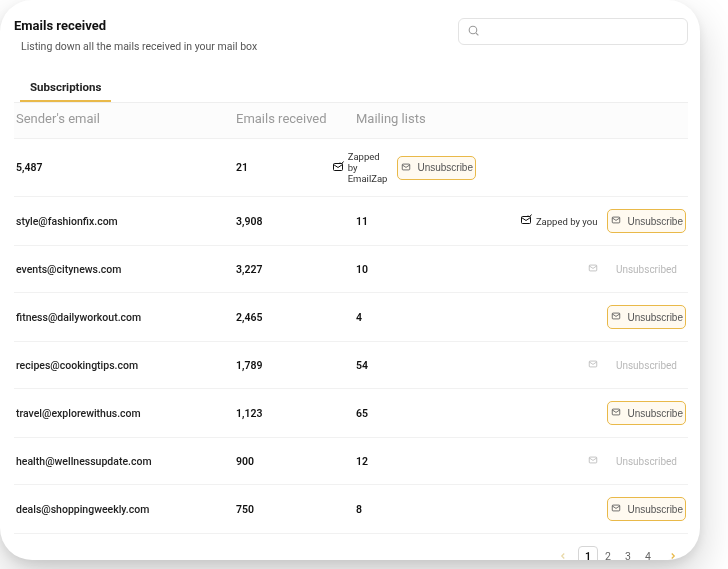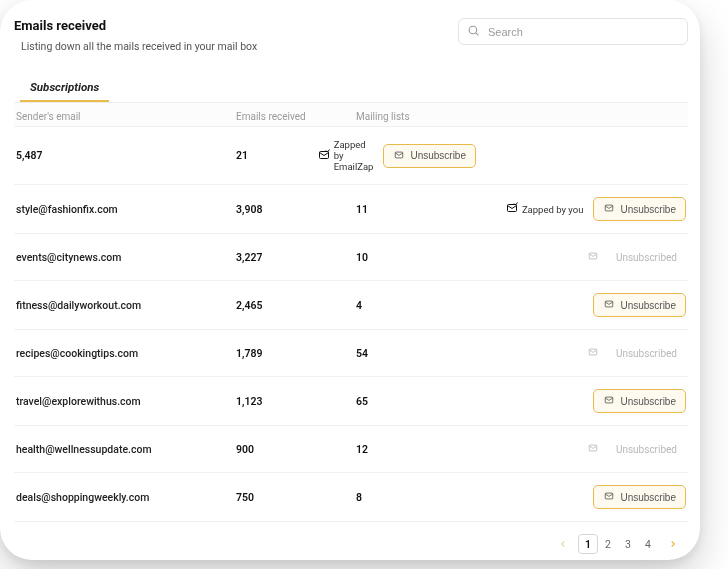--- a/index.html
+++ b/index.html
@@ -59,37 +59,36 @@
     width: 100%;
     background: transparent;
   }
   .search input::placeholder { color: #9a9a9a; }
 
   .tabs {
     margin-top: 14px;
     border-bottom: 1px solid #eee;
     display: flex;
     padding-left: 6px;
-    font-style: italic;
   }
   .tab {
     font-size: 11.5px;
     font-weight: 700;
     color: #222;
     padding: 6px 10px 6px 10px;
     border-bottom: 2px solid #e9b949;
     cursor: pointer;
   }
 
   .table-head {
     display: grid;
     grid-template-columns: 220px 120px 120px 1fr;
-    font-size: 10px;
+    font-size: 13px;
     color: #9a9a9a;
-    padding: 8px 2px 4px 2px;
+    padding: 8px 2px 12px 2px;
     border-bottom: 1px solid #f0f0f0;
     background: #fcfcfc;
   }
 
   .row {
     display: grid;
     grid-template-columns: 220px 120px 120px 1fr;
     align-items: center;
     font-size: 10.5px;
     color: #222;
@@ -115,21 +114,21 @@
   }
   .btn-unsub {
     display: inline-flex;
     align-items: center;
     gap: 5px;
     font-size: 10px;
     color: #555;
     background: #fffaf0;
     border: 1px solid #e9b949;
     border-radius: 5px;
-    padding: 5px 9px;
+    padding: 5px 2px;
     cursor: pointer;
   }
   .btn-unsub svg { stroke:#555; }
   .unsubbed {
     display: inline-flex;
     align-items: center;
     gap: 17px;
     font-size: 10px;
     color: #b8b8b8;
     padding: 5px 9px;
@@ -177,21 +176,20 @@
       <h1 class="page-title">Emails received</h1>
       <p class="page-subtitle">Listing down all the mails received in your mail box</p>
     </div>
     <div class="search">
       <span>
         <svg width="13" height="13" viewBox="0 0 24 24" fill="none" stroke="#9a9a9a" stroke-width="2">
           <circle cx="11" cy="11" r="7"></circle>
           <line x1="21" y1="21" x2="16.65" y2="16.65"></line>
         </svg>
       </span>
-      <input type="text" placeholder="Search" style="">
     </div>
   </div>
 
   <div class="tabs">
     <div class="tab">Subscriptions</div>
   </div>
 
   <div class="table-head">
     <div>Sender's email</div>
     <div>Emails received</div>

